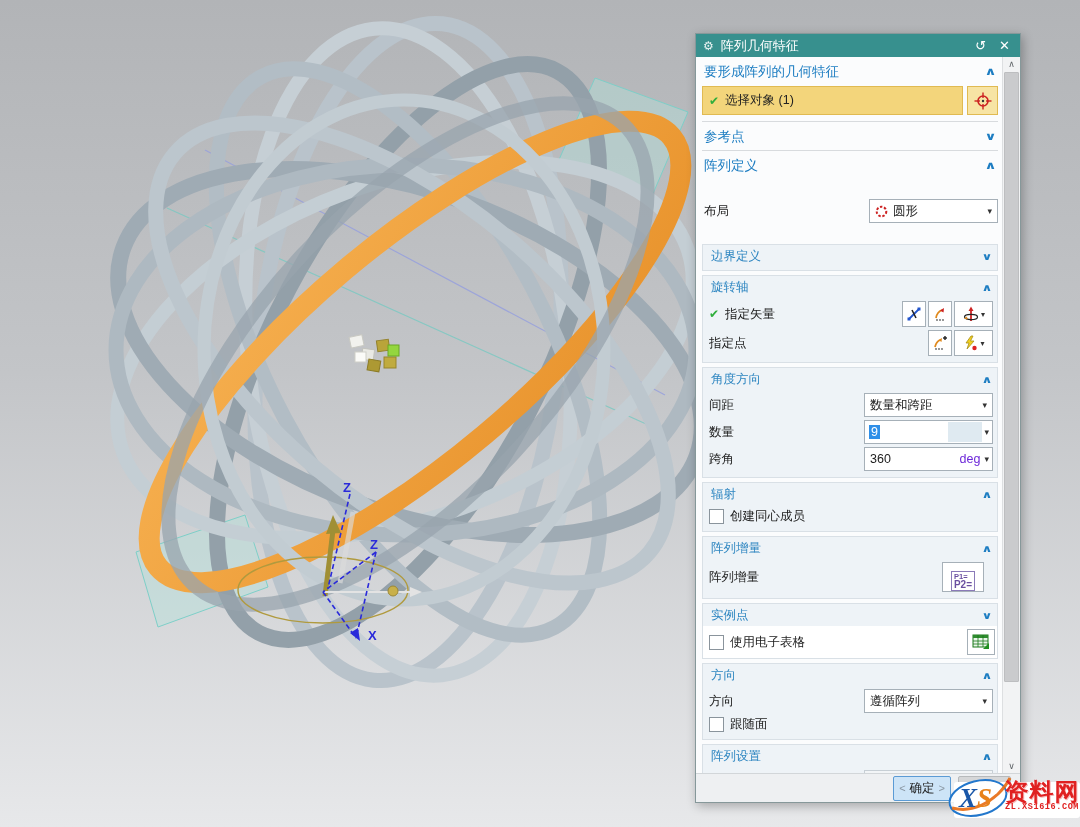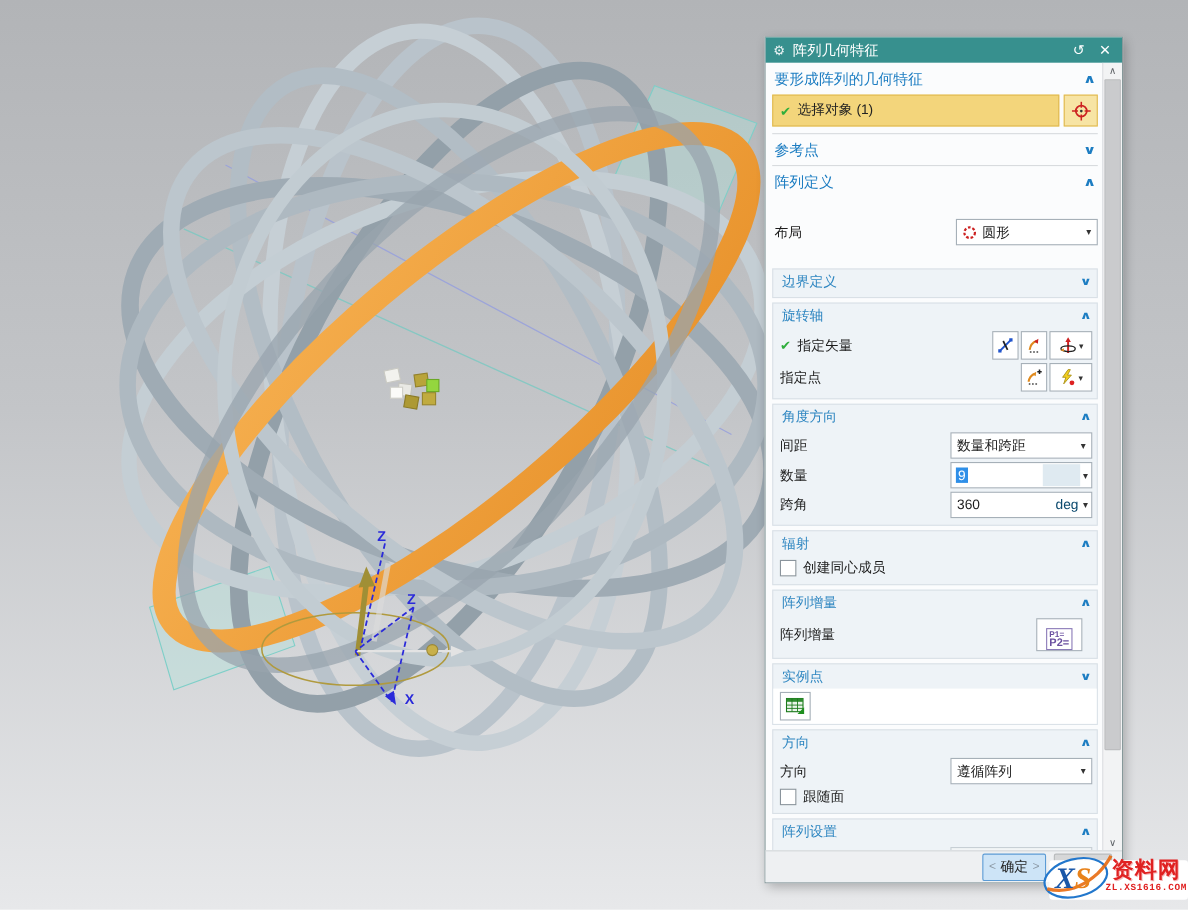--- a/index.html
+++ b/index.html
@@ -57,37 +57,37 @@
 
   .btns{display:flex;gap:2px;align-items:center;}
   .ibtn{width:24px;height:26px;border:1px solid #a6b0b8;background:#fff;display:flex;align-items:center;justify-content:center;box-sizing:border-box;}
   .ibtn.wide{width:39px;gap:2px;}
   .ibtn .dd{font-size:8px;color:#333;}
 
   .numfield{width:129px;height:24px;border:1px solid #a6b0b8;background:#fff;display:flex;align-items:center;box-sizing:border-box;font-size:12.5px;}
   .sel9{background:#2f8fe8;color:#fff;padding:0 2px;margin-left:4px;}
   .exprbox{margin-left:auto;width:34px;height:20px;background:#dfeaf1;margin-right:2px;}
   .nf-dd{font-size:9px;color:#333;margin-right:3px;}
-  .unit{margin-left:auto;color:#0c4a6e;margin-right:4px;}
+  .unit{margin-left:auto;color:#6d28d9;margin-right:4px;}
 
   .cb{width:13px;height:13px;background:#fff;border:1px solid #8a949c;display:inline-block;flex:0 0 13px;}
 
   .footer{flex:0 0 28px;background:#eef0f2;border-top:1px solid #d2d6d9;display:flex;align-items:center;
     justify-content:flex-end;gap:7px;padding:0 9px;}
   .okbtn{background:#cde4f7;border:1px solid #5b9bd5;border-radius:2px;height:23px;display:flex;align-items:center;
     gap:4px;padding:0 5px;font-size:12.5px;color:#222;}
   .okbtn .ang{color:#8a97a3;font-size:11px;}
   .cancelbtn{background:#d6d7d8;border:1px solid #b7babc;border-radius:2px;height:23px;display:flex;align-items:center;
     padding:0 13px;font-size:12.5px;color:#333;}
 
   
   .wm{position:absolute;left:946px;top:760px;width:134px;height:62px;z-index:10;}
   .wm-white{position:absolute;left:8px;top:22px;width:126px;height:36px;background:#fff;border-radius:3px;}
   .wm-text{position:absolute;left:58px;top:21px;width:76px;text-align:center;}
-  .wm-name{color:#e02121;font-weight:bold;font-size:20px;line-height:21px;letter-spacing:1px;
+  .wm-name{color:#e02121;font-weight:bold;font-size:24px;line-height:21px;letter-spacing:1px;
     text-shadow:1px 1px 0 #f6baba;}
   .wm-url{color:#e02121;font-size:8.5px;font-weight:bold;letter-spacing:.6px;font-family:"Liberation Mono","DejaVu Sans Mono",monospace;}
 </style>
 </head>
 <body>
 
 <div class="stage">
 
   <svg class="viewport" viewBox="0 0 1080 827">
     <defs>
@@ -346,20 +346,24 @@
             </span>
           </div>
         </div>
 
         <div class="subpanel">
           <div class="sub-head">
             <span class="t">实例点</span>
             <span class="arrow">∨</span>
           </div>
           <div class="srow" style="background:#fff;margin:0 -4px -3px -4px;padding:3px 2px 3px 6px;">
+            <span class="lbl">
+              <span class="cb"></span>
+              <span>使用电子表格</span>
+            </span>
             <span class="ibtn" style="width:28px;height:26px;">
               <svg width="18" height="16" viewBox="0 0 18 16">
                 <rect x="1" y="1" width="15" height="12" fill="#eaf5ea" stroke="#1a7a1a" stroke-width="1"></rect>
                 <rect x="1" y="1" width="15" height="3" fill="#2e8b2e"></rect>
                 <line x1="1" y1="7" x2="16" y2="7" stroke="#1a7a1a" stroke-width="0.8"></line>
                 <line x1="1" y1="10" x2="16" y2="10" stroke="#1a7a1a" stroke-width="0.8"></line>
                 <line x1="6" y1="1" x2="6" y2="13" stroke="#1a7a1a" stroke-width="0.8"></line>
                 <line x1="11" y1="1" x2="11" y2="13" stroke="#1a7a1a" stroke-width="0.8"></line>
                 <polygon points="11,15 17,9 17,15" fill="#1f8f1f"></polygon>
               </svg>

